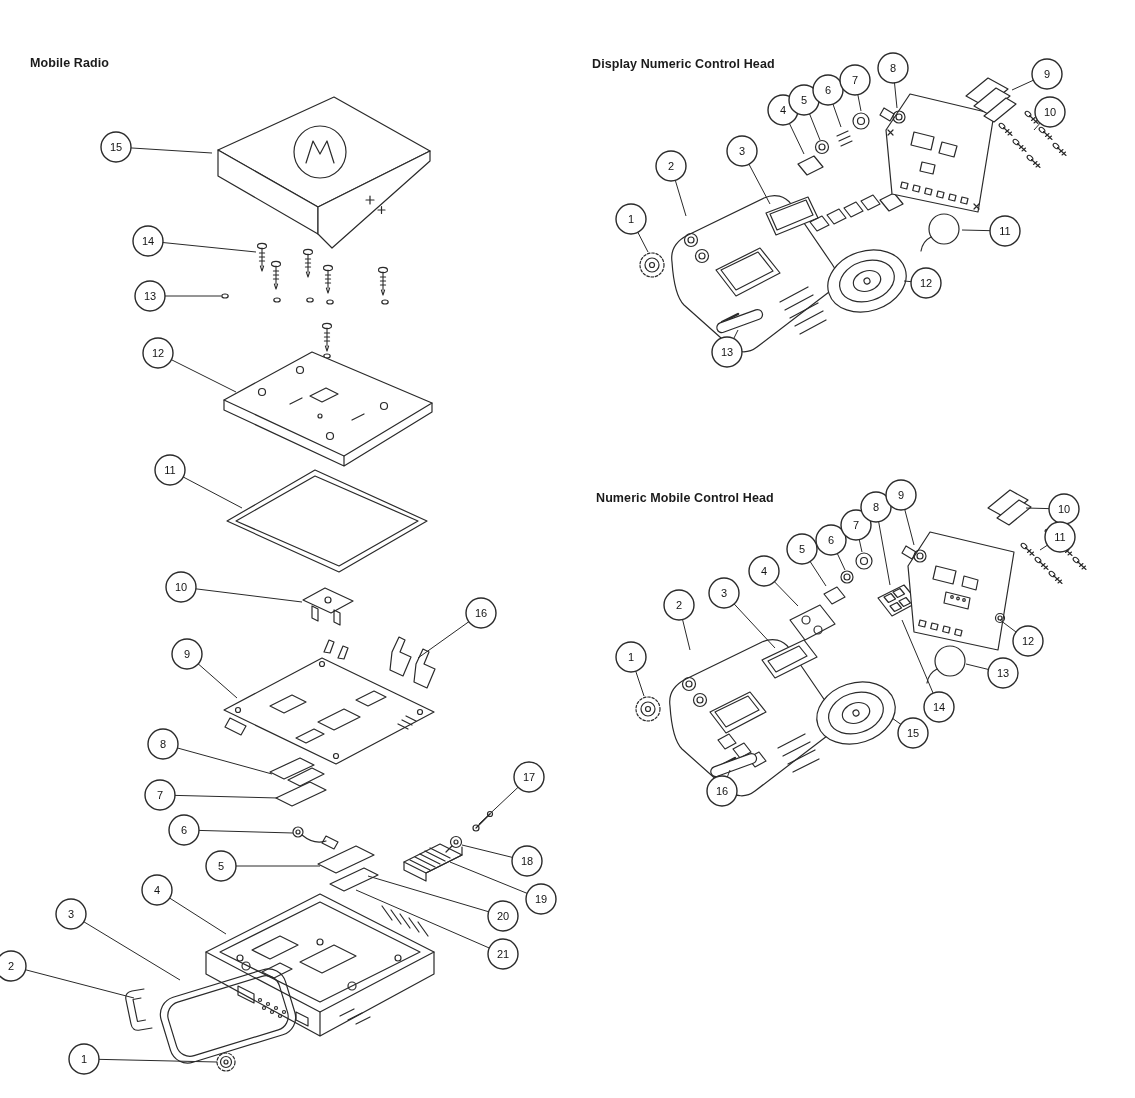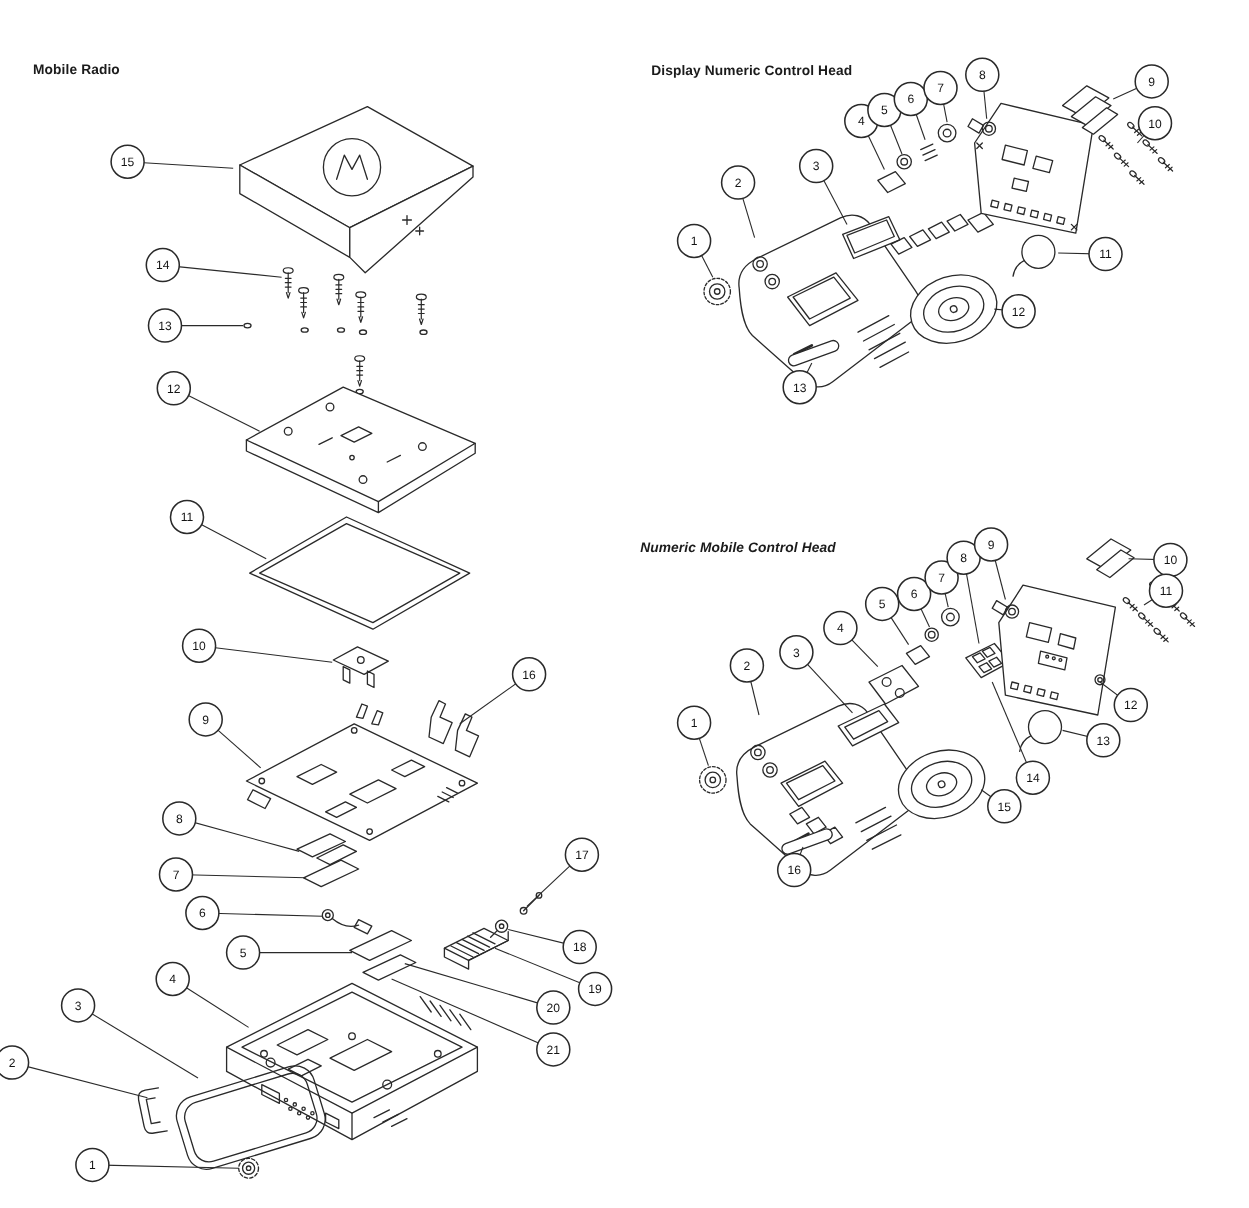--- a/index.html
+++ b/index.html
@@ -6,21 +6,21 @@
   body{
     width:1135px;height:1098px;position:relative;background:#ffffff;
     font-family:"Liberation Sans",sans-serif;overflow:hidden;
   }
   .section-title{
     position:absolute;font-size:12.5px;font-weight:bold;color:#1b1b1b;
     letter-spacing:.1px;white-space:nowrap;
   }
   #title-mobile{left:10px;top:56px;margin-left:20px;}
   #title-display{left:592px;top:57px;}
-  #title-numeric{left:582px;top:491px;font-style:italic;}
+  #title-numeric{left:596px;top:491px;}
   #diagram{position:absolute;left:0;top:0;}
   .art{stroke:#2a2a2a;stroke-width:1.2;fill:none;stroke-linejoin:round;stroke-linecap:round;}
   .callout-layer line{stroke:#2a2a2a;stroke-width:1;}
   .callout-layer circle{fill:#ffffff;stroke:#2a2a2a;stroke-width:1.4;}
   .callout-layer text{fill:#141414;stroke:none;font-family:"Liberation Sans",sans-serif;font-size:11px;text-anchor:middle;font-weight:normal;}
 </style>
 </head>
 <body>
 
 <div class="section-title" id="title-mobile">Mobile Radio</div>

